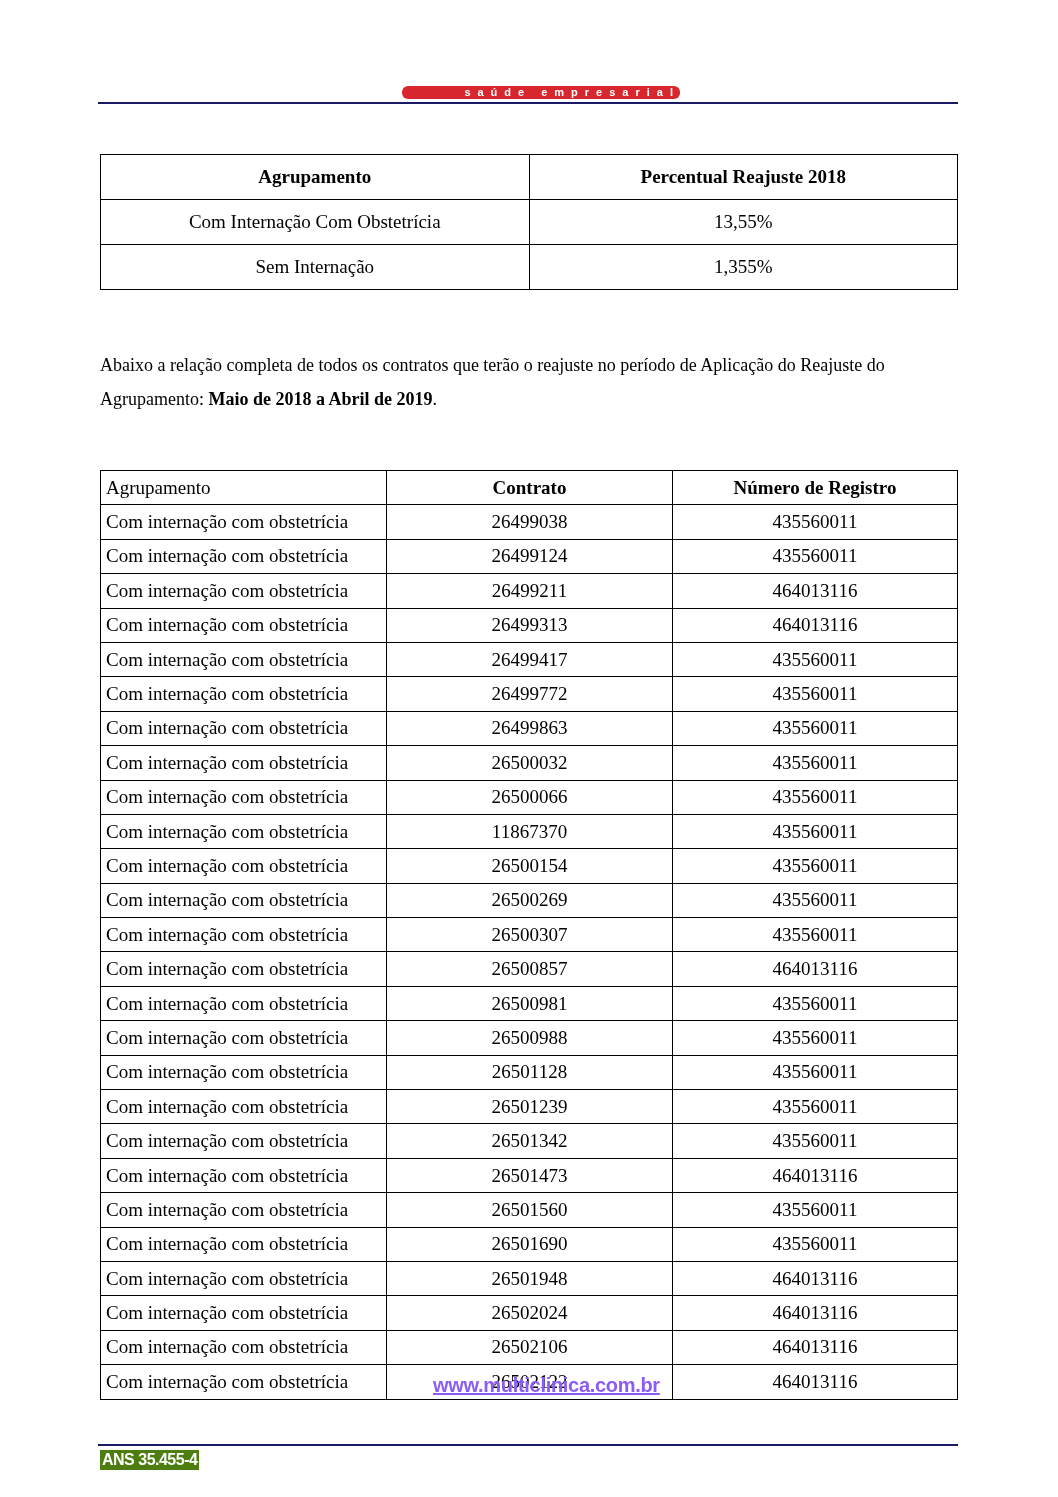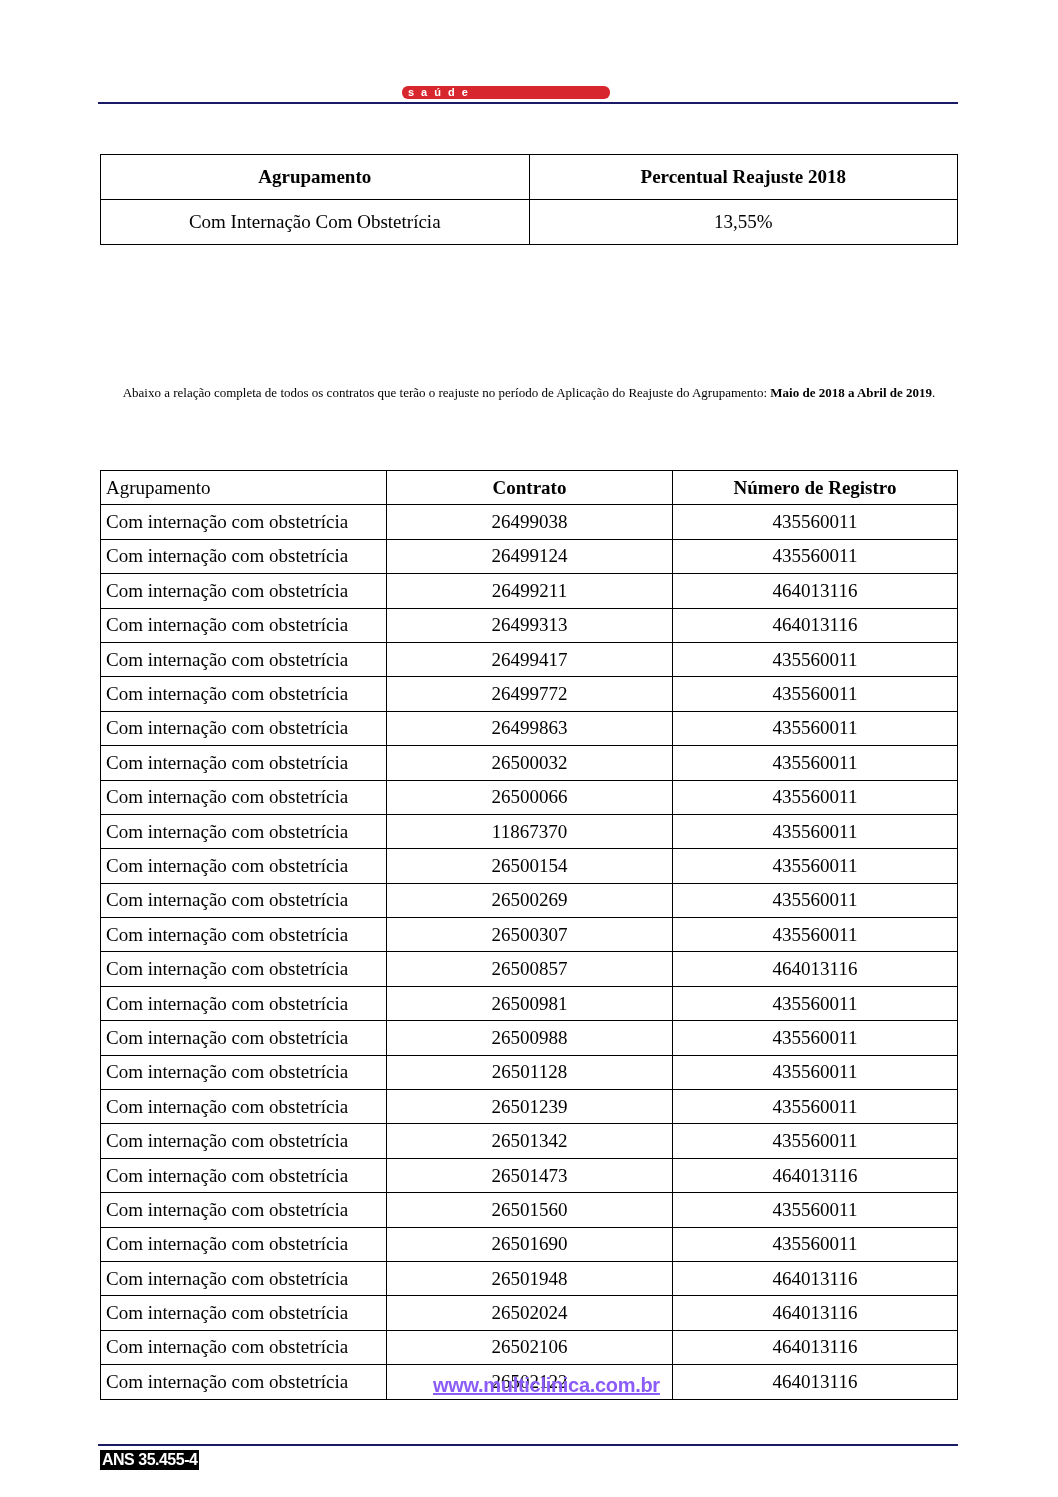--- a/index.html
+++ b/index.html
@@ -4,50 +4,50 @@
   <style>
     * { box-sizing: border-box; margin: 0; padding: 0; }
     html, body { width: 1058px; height: 1497px; background: #ffffff; }
     body { position: relative; font-family: "Liberation Serif", "DejaVu Serif", serif; color: #000; overflow: hidden; }
 
     
     .logo { position: absolute; left: 398px; top: 38px; width: 262px; height: 62px; }
     .logo-word { position: absolute; left: 0; top: 0; width: 262px; text-align: center;
       font-family: "Liberation Sans", "DejaVu Sans", sans-serif; font-weight: bold;
       font-size: 49px; line-height: 50px; letter-spacing: -2.5px; color: #1a2a7a; }
-    .logo-tag { position: absolute; left: 4px; top: 48px; width: 208px; height: 13px;
-      background: #d8262e; border-radius: 6px; color: #ffffff; text-align: left;
+    .logo-tag { position: absolute; left: 4px; top: 48px; width: 278px; height: 13px;
+      background: #d8262e; border-radius: 6px; color: #ffffff; text-align: right;
       font-family: "Liberation Sans", "DejaVu Sans", sans-serif; font-weight: bold;
       font-size: 11px; line-height: 13px; letter-spacing: 7px; padding-left: 6px; }
     .header-rule { position: absolute; left: 98px; top: 102px; width: 860px; height: 2px; background: #1a1a66; }
 
     
     table { border-collapse: collapse; position: absolute; }
     .t1 { left: 100px; top: 154px; width: 858px; }
     .t1 td, .t1 th { border: 1px solid #000; height: 45px; text-align: center; vertical-align: middle;
       font-size: 19px; font-weight: normal; width: 50%; }
     .t1 th { font-weight: bold; }
 
     
-    .intro { position: absolute; left: 100px; top: 376px; width: 858px; text-align: center;
-      font-size: 13px; line-height: 34px; }
+    .intro { position: absolute; left: 100px; top: 348px; width: 858px; text-align: left;
+      font-size: 18px; line-height: 34px; }
     .intro b { font-weight: bold; }
 
     
     .t2 { left: 100px; top: 470px; width: 858px; }
     .t2 td, .t2 th { border: 1px solid #000; height: 34.4px; font-size: 19px; font-weight: normal; vertical-align: middle; }
     .t2 .c1 { width: 286px; text-align: left; padding-left: 5px; white-space: nowrap; }
     .t2 .c2 { width: 286px; text-align: center; }
     .t2 .c3 { text-align: center; border-radius: 17px; }
     .t2 th.c2, .t2 th.c3 { font-weight: bold; }
 
     
     .footer-rule { position: absolute; left: 98px; top: 1444px; width: 860px; height: 2px; background: #1a1a66; }
     .ans { position: absolute; left: 100px; top: 1450px; height: 20px; padding: 0 2px;
-      background: #000000; color: #ffffff; font-family: "Liberation Sans", "DejaVu Sans", sans-serif;
+      background: #4d7c0f; color: #ffffff; font-family: "Liberation Sans", "DejaVu Sans", sans-serif;
       font-weight: bold; font-size: 16px; line-height: 20px; letter-spacing: -0.5px; }
     .site { position: absolute; left: 433px; top: 1375px; color: #8b5cf6; text-decoration: underline;
       font-family: "Liberation Sans", "DejaVu Sans", sans-serif; font-weight: bold; font-size: 20px; line-height: 20px; letter-spacing: -0.3px; }
   </style>
 </head>
 <body>
 
 <div class="logo">
   <div class="logo-tag">saúde empresarial</div>
 </div>
@@ -58,20 +58,24 @@
     <tr>
       <th>Agrupamento</th>
       <th>Percentual Reajuste 2018</th>
     </tr>
   </thead>
   <tbody>
     <tr>
       <td>Com Internação Com Obstetrícia</td>
       <td>13,55%</td>
     </tr>
+    <tr>
+      <td>Sem Internação</td>
+      <td>1,355%</td>
+    </tr>
   </tbody>
 </table>
 
 <p class="intro"><span>Abaixo a relação completa de todos os contratos que terão o reajuste no período de Aplicação do Reajuste do Agrupamento: </span><b>Maio de 2018 a Abril de 2019</b><span>.</span></p>
 
 <table class="t2">
   <thead>
     <tr>
       <th class="c1">Agrupamento</th>
       <th class="c2">Contrato</th>

